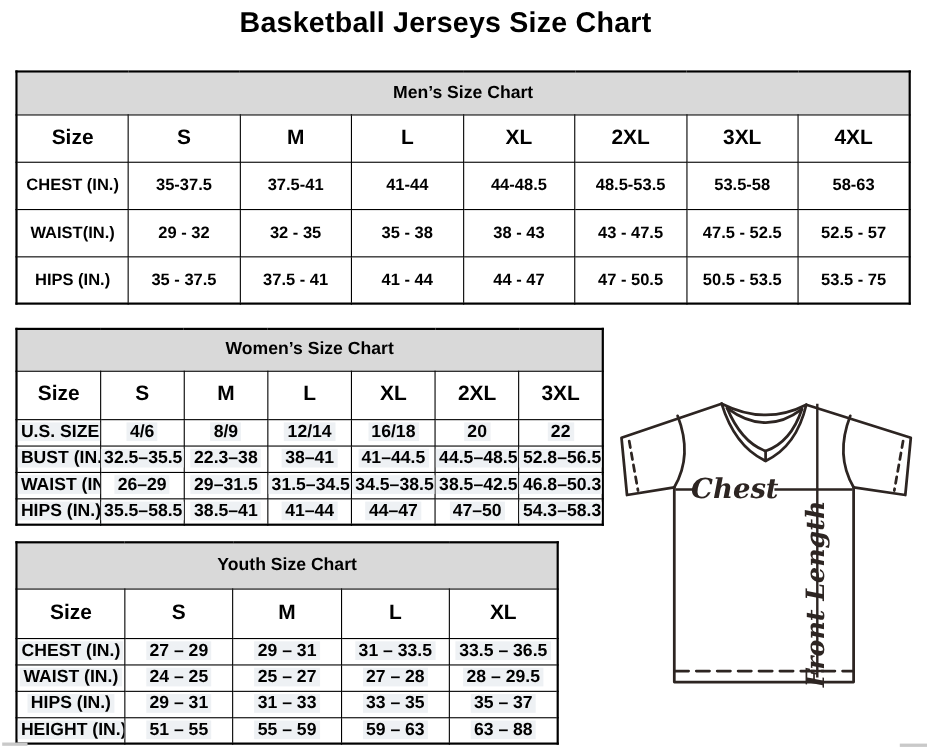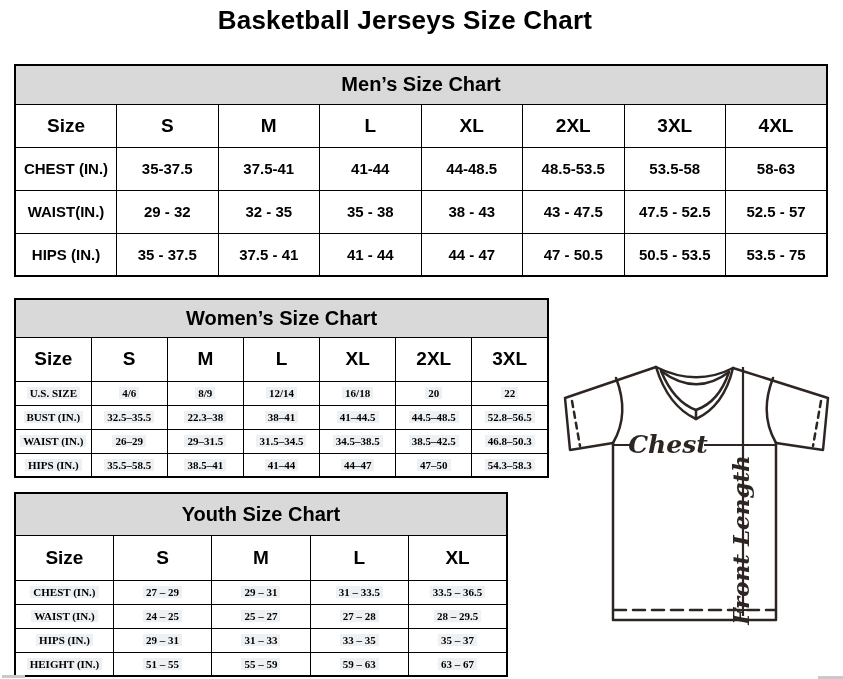--- a/index.html
+++ b/index.html
@@ -14,21 +14,21 @@
     font-size:26px; font-weight:bold; letter-spacing:0.2px;
   }
   table.size-table {
     position:absolute; border-collapse:collapse; table-layout:fixed;
     border:2px solid #000; background:#fff;
   }
   table.size-table td, table.size-table th {
     border:1px solid #000; text-align:center; vertical-align:middle;
     font-weight:bold; overflow:hidden; white-space:nowrap;
   }
-  td.caption-cell { background:#d9d9d9; font-size:20px; }
+  td.caption-cell { background:#d9d9d9; font-size:16px; }
   tr.size-row th { font-size:19px; }
   tbody th.row-label { font-size:15px; }
   tbody td { font-size:15px; }
 
   
   #mens { left:14px; top:64px; width:814px; }
   #mens td.caption-cell { height:39px; }
   #mens tr.size-row { height:43px; }
   #mens tr.size-row th:first-child { width:119px; }
   #mens tbody tr { height:43px; }
@@ -41,21 +41,21 @@
   #womens tbody tr { height:24px; }
 
   
   #youth { left:14px; top:492px; width:494px; }
   #youth td.caption-cell { height:42px; }
   #youth tr.size-row { height:45px; }
   #youth tr.size-row th:first-child { width:123px; }
   #youth tbody tr { height:24px; }
 
   
-  table.thin tbody th.row-label, table.thin tbody td { font-size:11px;font-family:Liberation Serif, serif; }
+  table.thin tbody th.row-label, table.thin tbody td { font-size:16px; }
   table.thin tbody span.hl { background:#eef1f4; padding:0 3px; }
 
   #jersey-diagram { position:absolute; left:556px; top:356px; }
   .corner-fragment { position:absolute; height:3px; background:#c9c9c9; }
   #fragment-left  { left:2px;  top:675px; width:23px; }
   #fragment-right { left:818px; top:676px; width:25px; }
 </style>
 </head>
 <body>
 
@@ -201,21 +201,21 @@
           <td><span class="hl">29 – 31</span></td>
           <td><span class="hl">31 – 33</span></td>
           <td><span class="hl">33 – 35</span></td>
           <td><span class="hl">35 – 37</span></td>
         </tr>
         <tr>
           <th class="row-label"><span class="hl">HEIGHT (IN.)</span></th>
           <td><span class="hl">51 – 55</span></td>
           <td><span class="hl">55 – 59</span></td>
           <td><span class="hl">59 – 63</span></td>
-          <td><span class="hl">63 – 67</span></td>
+          <td><span class="hl">63 – 88</span></td>
         </tr>
       </tbody>
     </table>
 
   <svg id="jersey-diagram" width="284" height="290" viewBox="0 0 284 290">
     <g fill="none" stroke="#2d2522" stroke-width="2.5" stroke-linejoin="round" stroke-linecap="round">
 
       <path d="M100,11 L9,42 L14,94 L57,87"></path>
 
       <path d="M177,12 L272,42 L267,94 L220,87"></path>

